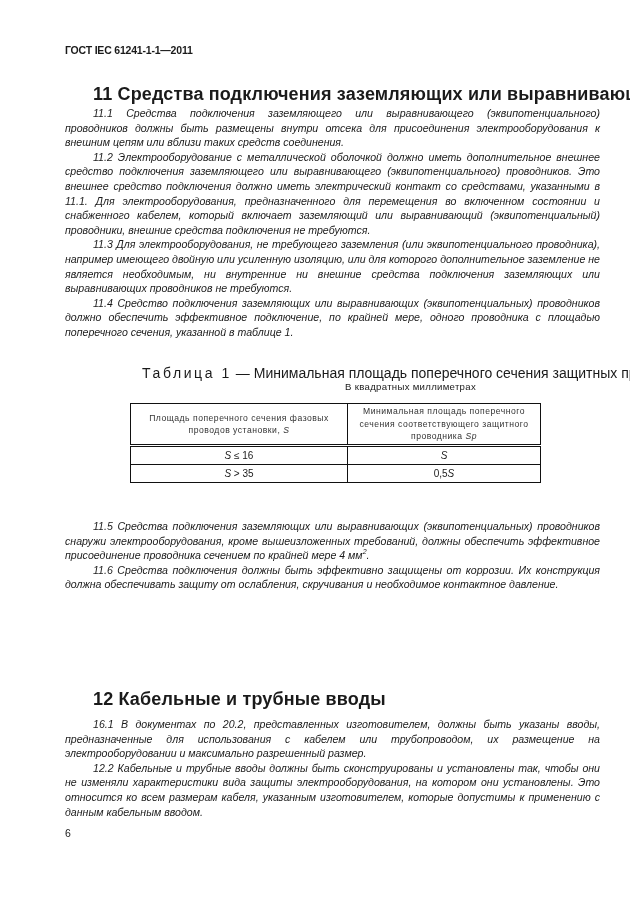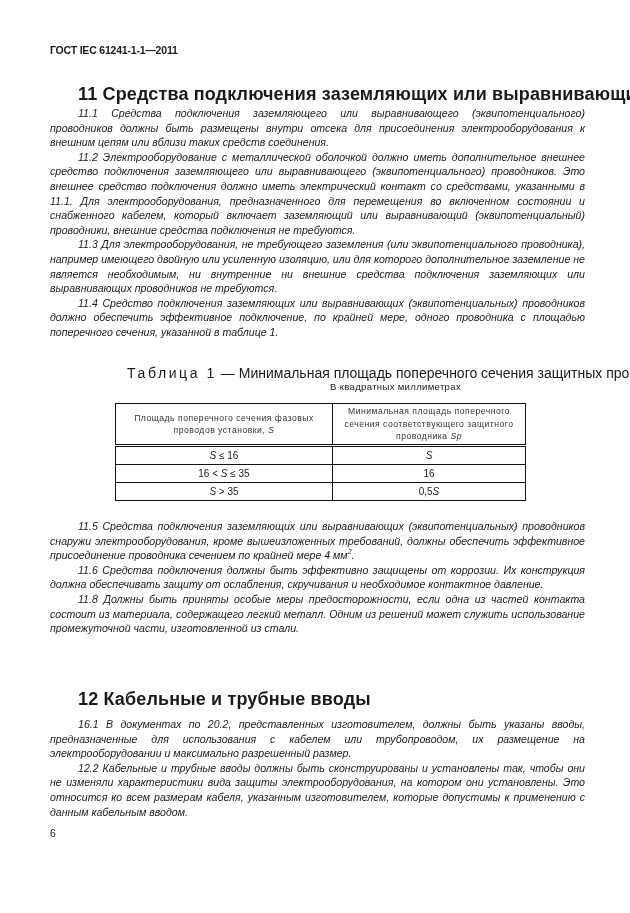--- a/index.html
+++ b/index.html
@@ -1,18 +1,18 @@
 <!DOCTYPE html>
 <html><head>
 <meta charset="utf-8">
 <style>
   html, body { margin: 0; padding: 0; background: #ffffff; }
   body { width: 630px; height: 913px; position: relative; overflow: hidden;
          font-family: "Liberation Sans", sans-serif; color: #1a1a1a; }
-  .page { position: absolute; left: 2px; top: 0; width: 564px; height: 913px; }
+  .page { position: absolute; left: 17px; top: 0; width: 564px; height: 913px; }
   .doc-header { position: absolute; left: 48px; top: 44px; font-size: 10.5px; font-weight: bold; letter-spacing: -0.2px; }
   .section-title { position: absolute; left: 76px; font-size: 18px; font-weight: bold; letter-spacing: 0.15px; white-space: nowrap; }
   .text-block { position: absolute; left: 48px; width: 535px; font-size: 10.6px; line-height: 14.6px; text-align: justify; font-style: italic; }
   .para { margin: 0; text-indent: 28px; }
   .note { margin: 4px 0 3px 0; text-indent: 28px; font-size: 9.6px; line-height: 13.5px; }
   .spaced { letter-spacing: 2.6px; }
   .table-caption { position: absolute; left: 125px; top: 365px; font-size: 14px; white-space: nowrap; }
   .table-unit { position: absolute; right: 105px; top: 381px; font-size: 9.6px; white-space: nowrap; letter-spacing: 0.3px; }
   table.t1 { position: absolute; left: 113px; top: 403px; width: 411px; border-collapse: collapse; font-size: 9.2px; }
   table.t1 td, table.t1 th { border: 1.2px solid #111; text-align: center; padding: 0 6px; font-weight: normal; }
@@ -49,34 +49,29 @@
         <th class="c1"><span>Площадь поперечного сечения фазовых проводов установки, </span><i>S</i></th>
         <th><span>Минимальная площадь поперечного сечения соответствующего защитного проводника </span><i>Sp</i></th>
       </tr>
     </thead>
     <tbody>
       <tr>
         <td><span></span><i>S</i><span> ≤ 16</span></td>
         <td><span></span><i>S</i><span></span></td>
       </tr>
       <tr>
-        <td><span>16 &lt; </span><i>S</i><span> ≤ 35</span></td>
-        <td><span>16</span><i></i><span></span></td>
-      </tr>
-      <tr>
         <td><span></span><i>S</i><span> &gt; 35</span></td>
         <td><span>0,5</span><i>S</i><span></span></td>
       </tr>
     </tbody>
   </table>
 
   <div class="text-block" style="top:519px;">
     <p class="para"><span>11.5 Средства подключения заземляющих или выравнивающих (эквипотенциальных) проводников снаружи электрооборудования, кроме вышеизложенных требований, должны обеспечить эффективное присоединение проводника сечением по крайней мере 4 мм</span><sup>2</sup><span>.</span></p>
     <p class="para">11.6 Средства подключения должны быть эффективно защищены от коррозии. Их конструкция должна обеспечивать защиту от ослабления, скручивания и необходимое контактное давление.</p>
-    <p class="para">11.8 Должны быть приняты особые меры предосторожности, если одна из частей контакта состоит из материала, содержащего легкий металл. Одним из решений может служить использование промежуточной части, изготовленной из стали.</p>
   </div>
 
   <div class="section-title" style="top:689px;">12 Кабельные и трубные вводы</div>
 
   <div class="text-block" style="top:717px;">
     <p class="para">16.1 В документах по 20.2, представленных изготовителем, должны быть указаны вводы, предназначенные для использования с кабелем или трубопроводом, их размещение на электрооборудовании и максимально разрешенный размер.</p>
     <p class="para">12.2 Кабельные и трубные вводы должны быть сконструированы и установлены так, чтобы они не изменяли характеристики вида защиты электрооборудования, на котором они установлены. Это относится ко всем размерам кабеля, указанным изготовителем, которые допустимы к применению с данным кабельным вводом.</p>
   </div>
 
   <div class="page-number">6</div>

